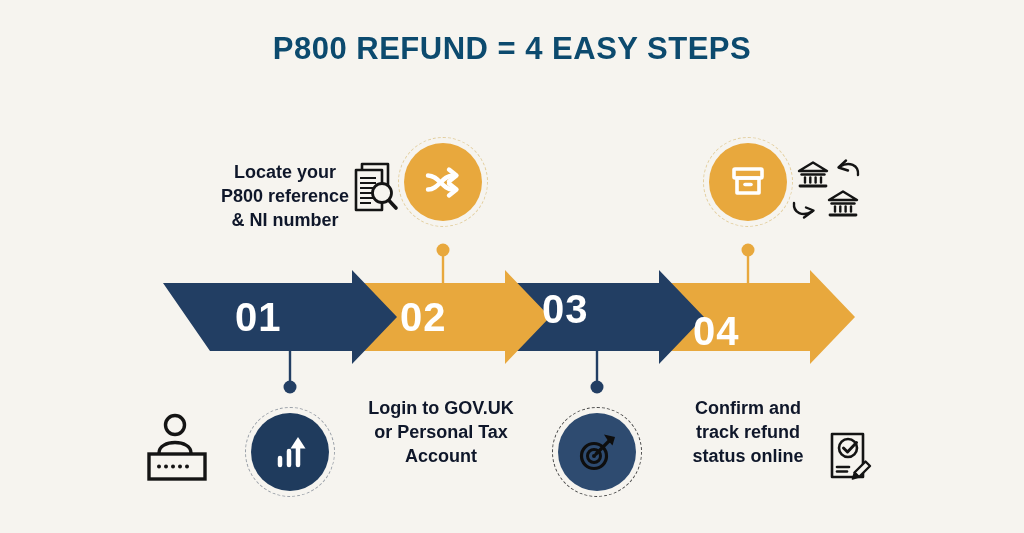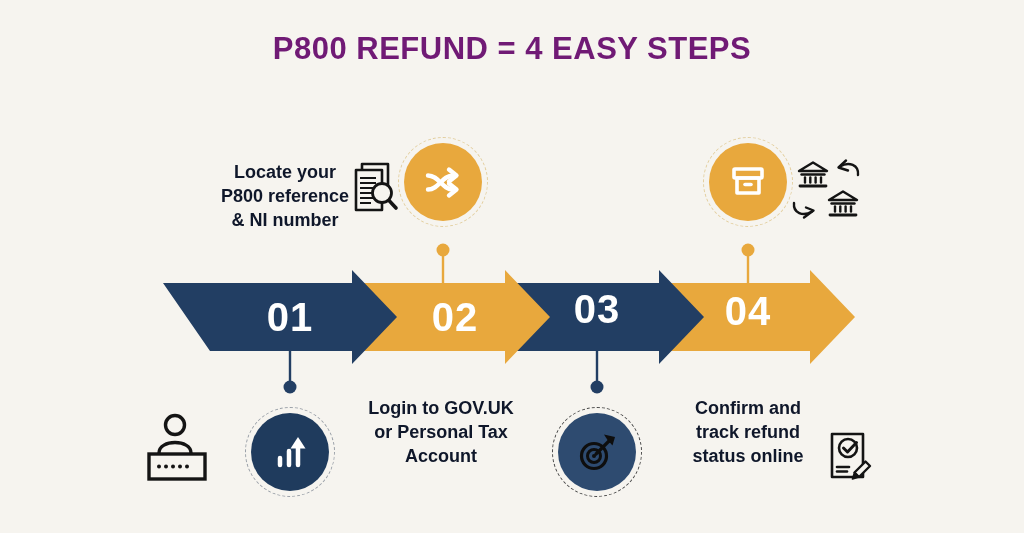--- a/index.html
+++ b/index.html
@@ -1,21 +1,21 @@
 <!DOCTYPE html>
 <html><head>
 <meta charset="utf-8">
 <style>
   html,body{margin:0;padding:0;background:#F6F4EF;}
   .canvas{position:relative;width:1024px;height:533px;background:#F6F4EF;
           font-family:"Liberation Sans","DejaVu Sans",sans-serif;overflow:hidden;}
   .title{position:absolute;top:31px;left:0;width:100%;text-align:center;
-         font-size:31px;font-weight:800;letter-spacing:.5px;color:#701a75;}
+         font-size:31px;font-weight:800;letter-spacing:.5px;color:#0c4a6e;}
   .flow{position:absolute;left:0;top:0;}
-  .step-num{position:absolute;width:110px;text-align:center;font-size:40px;
+  .step-num{position:absolute;width:110px;font-size:40px;
             font-weight:800;color:#FFFFFF;letter-spacing:1px;}
   .step-label{position:absolute;text-align:center;font-size:18px;font-weight:700;
               line-height:1.32;color:#0f172a;white-space:pre-line;}
   .ind{position:absolute;border-radius:50%;padding:5px;border:1.6px dashed #999;}
   .ind-inner{width:78px;height:78px;border-radius:50%;display:flex;
              align-items:center;justify-content:center;}
   .icon{position:absolute;display:flex;align-items:center;justify-content:center;}
   svg{display:block;}
 </style>
 </head>
@@ -38,21 +38,21 @@
 
     <polygon points="621,283 810,283 810,270 855,317 810,364 810,351 668,351" fill="#E8A83D"></polygon>
     <polygon points="470,283 659,283 659,270 704,317 659,364 659,351 517,351" fill="#223E63"></polygon>
     <polygon points="316,283 505,283 505,270 550,317 505,364 505,351 363,351" fill="#E8A83D"></polygon>
     <polygon points="163,283 352,283 352,270 397,317 352,364 352,351 210,351" fill="#223E63"></polygon>
   </svg>
 
   <div class="step-num" style="left:235px;top:295px;">01</div>
   <div class="step-num" style="left:400px;top:295px;">02</div>
   <div class="step-num" style="left:542px;top:287px;">03</div>
-  <div class="step-num" style="left:693px;top:289px;">04</div>
+  <div class="step-num" style="left:693px;top:309px;">04</div>
 
   <div class="step-label" style="left:170px;top:161px;width:230px;">Locate your
 P800 reference
 &amp; NI number</div>
   <div class="step-label" style="left:330px;top:397px;width:222px;">Login to GOV.UK
 or Personal Tax
 Account</div>
   <div class="step-label" style="left:637px;top:397px;width:222px;">Confirm and
 track refund
 status online</div>

